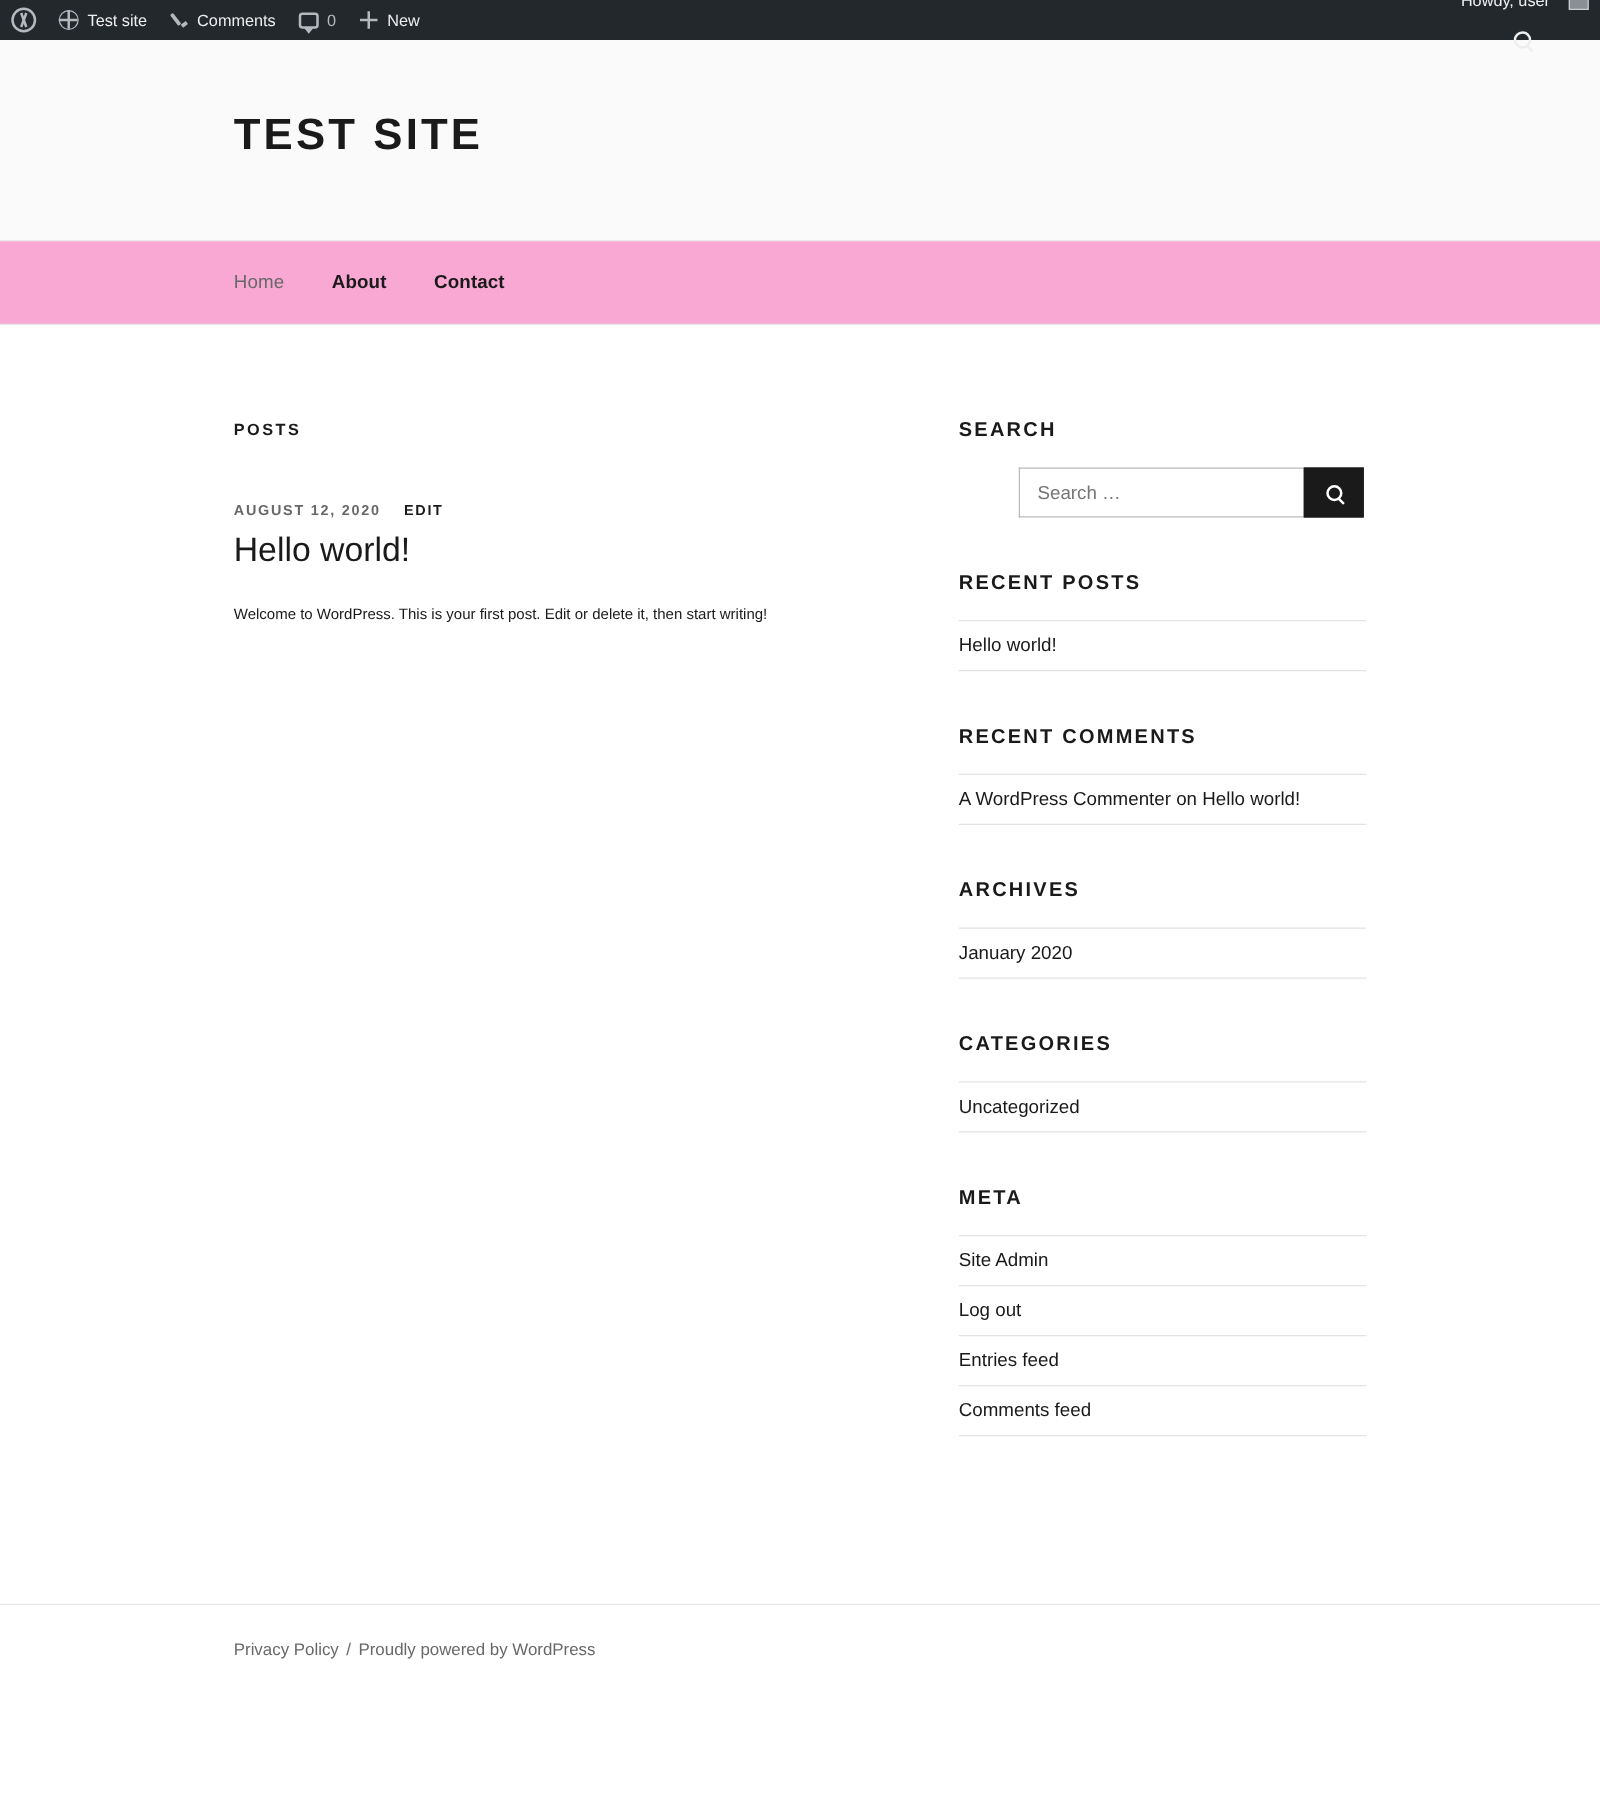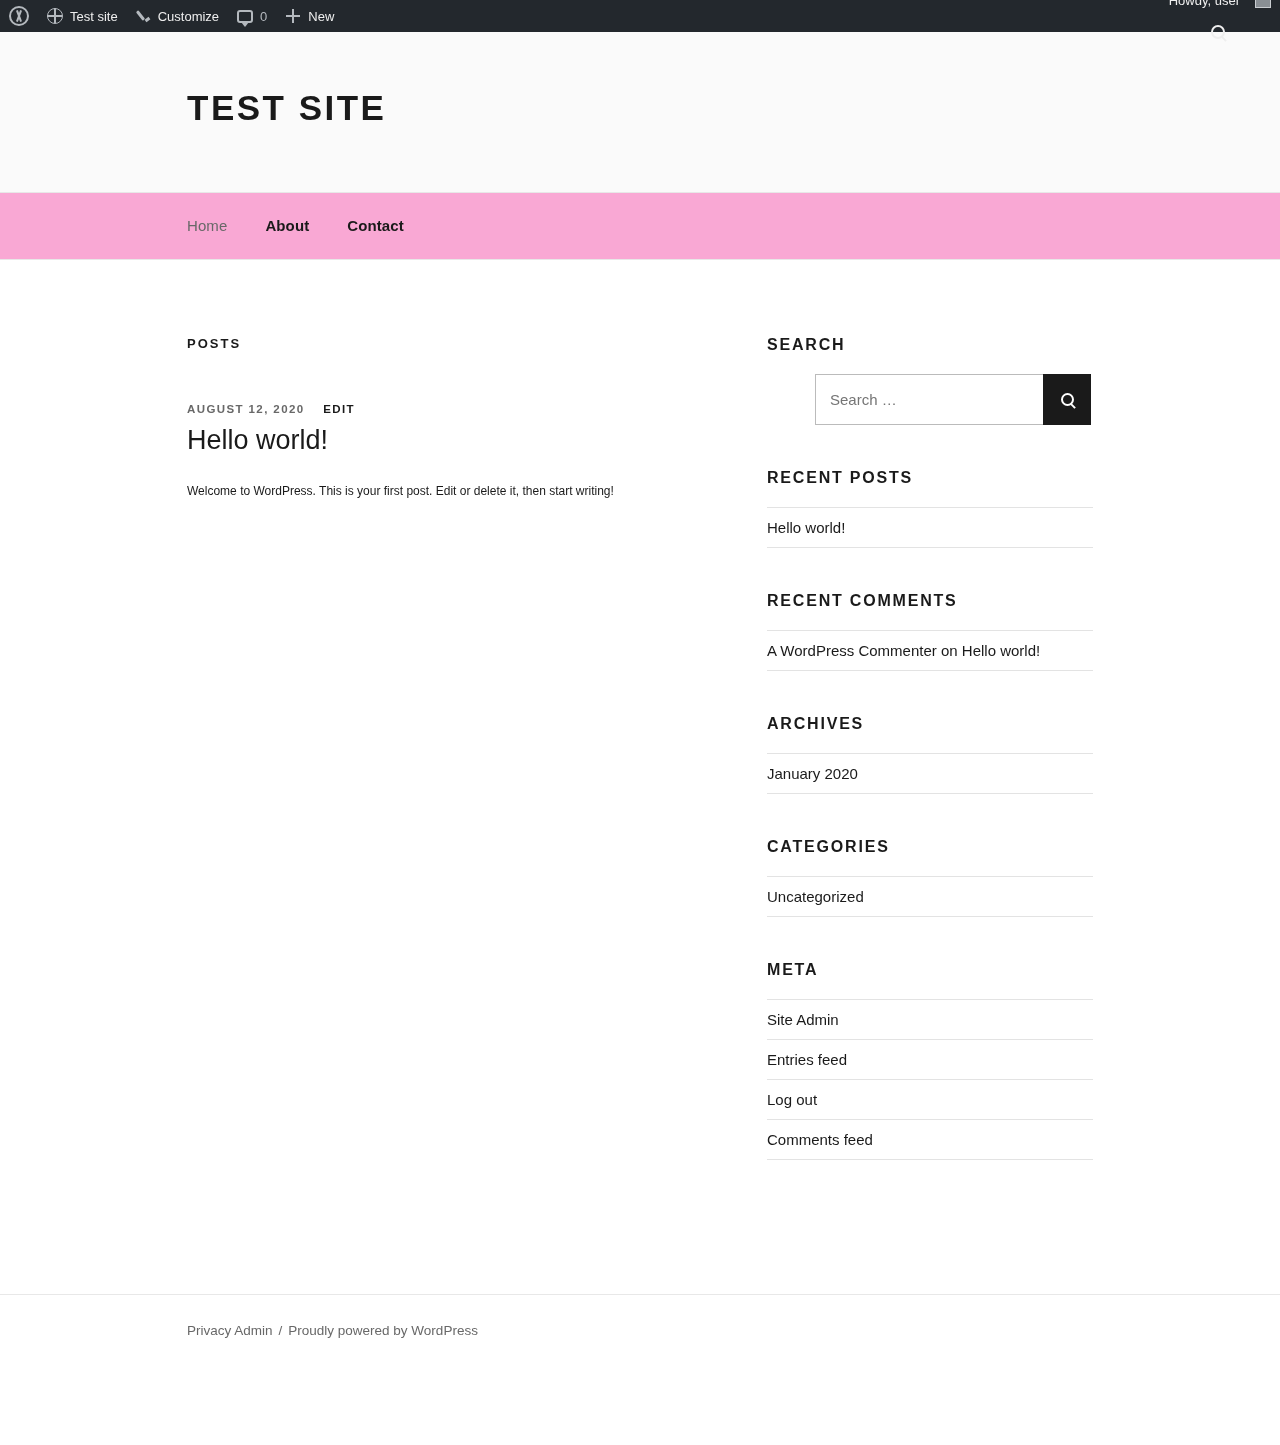--- a/index.html
+++ b/index.html
@@ -252,21 +252,21 @@
     font-size: 16px;
     font-weight: bold;
     letter-spacing: 1.8px;
     text-transform: uppercase;
     margin: 0 0 20px 0;
     color: #1a1a1a;
   }
   .search-form {
     display: flex;
     width: 324px;
-    height: 51px;
+    height: 40px;
     padding-left: 48px;
   }
   .search-field {
     flex: 1;
     border: 1px solid #bbbbbb;
     border-right: none;
     padding: 0 14px;
     font-size: 15px;
     color: #686868;
     font-family: "Liberation Sans", sans-serif;
@@ -324,21 +324,21 @@
 <div id="adminbar">
   <div class="ab-item">
     <span class="wp-logo"></span>
   </div>
   <div class="ab-item">
     <span class="icon-site"></span>
     <span>Test site</span>
   </div>
   <div class="ab-item">
     <span class="icon-brush"></span>
-    <span>Customize</span>
+    <span>Comments</span>
   </div>
   <div class="ab-item">
     <span class="icon-comment"></span>
     <span class="comment-count">0</span>
   </div>
   <div class="ab-item">
     <span class="icon-plus"></span>
     <span>New</span>
   </div>
   <div class="ab-right">
@@ -441,31 +441,31 @@
       </ul>
     </section>
 
     <section class="widget">
       <h3 class="widget-title">META</h3>
       <ul>
         <li>
           <a>Site Admin</a>
         </li>
         <li>
+          <a>Log out</a>
+        </li>
+        <li>
           <a>Entries feed</a>
-        </li>
-        <li>
-          <a>Log out</a>
         </li>
         <li>
           <a>Comments feed</a>
         </li>
       </ul>
     </section>
 
   </aside>
 </div>
 
 <footer class="site-footer">
   <div class="footer-inner">
-    <a>Privacy Admin</a><span class="footer-sep">/</span><a>Proudly powered by WordPress</a>
+    <a>Privacy Policy</a><span class="footer-sep">/</span><a>Proudly powered by WordPress</a>
   </div>
 </footer>
 
 </body></html>

